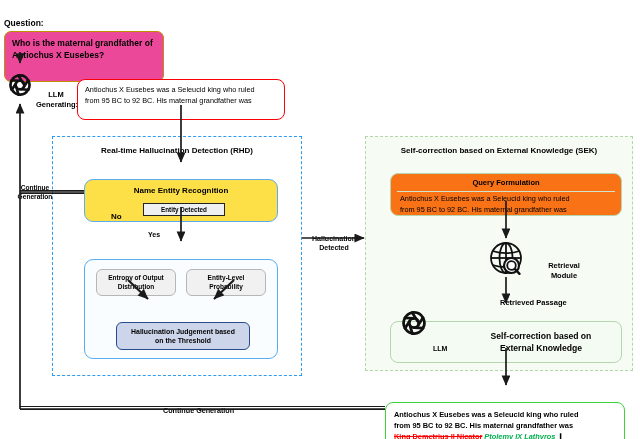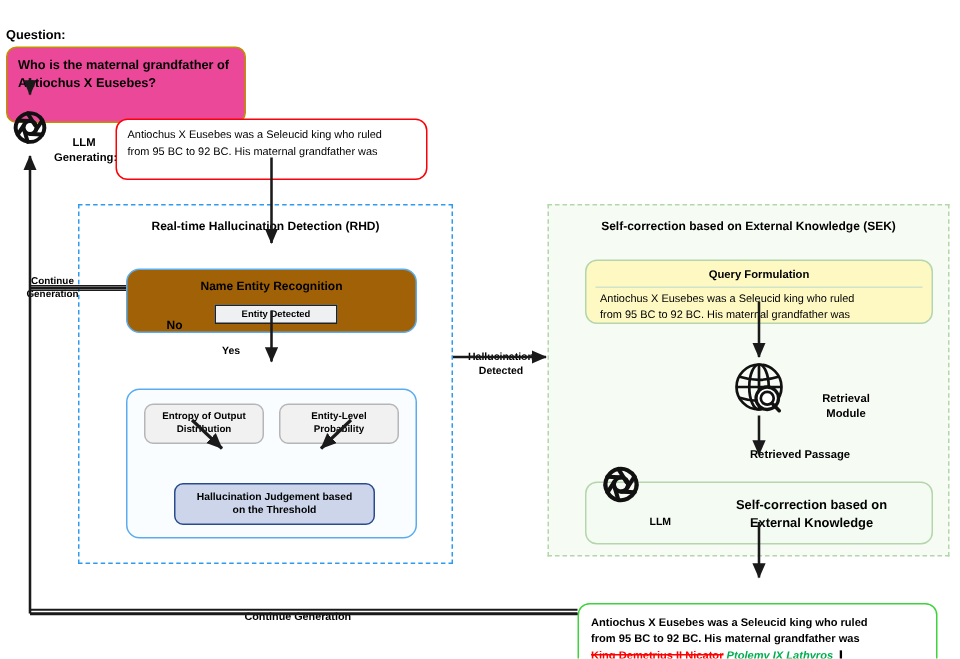--- a/index.html
+++ b/index.html
@@ -27,21 +27,21 @@
   
   #rhd-box{left:52px;top:120px;width:250px;height:240px;
       border:1.7px dashed #2e9bf0;box-sizing:border-box;background:#fff;}
   #sek-box{left:365px;top:120px;width:268px;height:235px;
       border:1.7px dashed #b5d6ad;box-sizing:border-box;background:#f6fbf4;}
   #rhd-title{left:52px;top:130px;width:250px;font-size:8px;font-weight:bold;text-align:center;}
   #sek-title{left:365px;top:130px;width:268px;font-size:8px;font-weight:bold;text-align:center;}
 
   
   #ner-box{left:84px;top:163px;width:194px;height:43px;
-      border:1.3px solid #5aacee;border-radius:9px;background:#a16207;box-sizing:border-box;padding-left:39px;}
+      border:1.3px solid #5aacee;border-radius:9px;background:#fde047;box-sizing:border-box;padding-left:39px;}
   #ner-title{position:absolute;left:0;top:6px;width:100%;font-size:8px;font-weight:bold;text-align:center;}
   #entity-detected{position:absolute;left:58px;top:23px;width:82px;height:13px;
       border:1.4px solid #222;background:#eef0f2;box-sizing:border-box;
       font-size:6.3px;font-weight:bold;text-align:center;line-height:11px;}
   #no-label{left:111px;top:196px;font-size:8px;font-weight:bold;}
   #yes-label{left:148px;top:215px;font-size:7px;font-weight:bold;}
 
   
   #judge-outer{left:84px;top:243px;width:194px;height:100px;
       border:1.3px solid #5aacee;border-radius:9px;background:#fafdff;box-sizing:border-box;}
@@ -51,21 +51,21 @@
   .grey-box span{font-size:6.5px;font-weight:bold;line-height:1.3;text-align:center;}
   #entropy-box{left:11px;top:9px;}
   #entity-prob-box{left:101px;top:9px;}
   #threshold-box{position:absolute;left:31px;top:62px;width:134px;height:28px;
       border:1.2px solid #2a4c8f;border-radius:6px;background:#ccd5ea;box-sizing:border-box;
       display:flex;align-items:center;justify-content:center;}
   #threshold-box span{font-size:6.9px;font-weight:bold;line-height:1.35;text-align:center;}
 
   
   #query-box{left:390px;top:157px;width:232px;height:43px;
-      border:1.1px solid #b5d6ad;border-radius:8px;background:#fef9c3;box-sizing:border-box;}
+      border:1.1px solid #b5d6ad;border-radius:8px;background:#f97316;box-sizing:border-box;}
   #query-title{position:absolute;left:0;top:4px;width:100%;font-size:7.5px;font-weight:bold;text-align:center;}
   #query-divider{position:absolute;left:6px;right:6px;top:17px;height:1px;background:#cfe4ca;}
   #query-text{position:absolute;left:9px;top:20px;right:9px;font-size:7.3px;line-height:1.5;}
 
   
   #retrieval-label{left:536px;top:245px;width:56px;font-size:7.5px;font-weight:bold;
       line-height:1.35;text-align:center;}
   #retrieved-passage-label{left:500px;top:282px;font-size:7.5px;font-weight:bold;}
 
   

